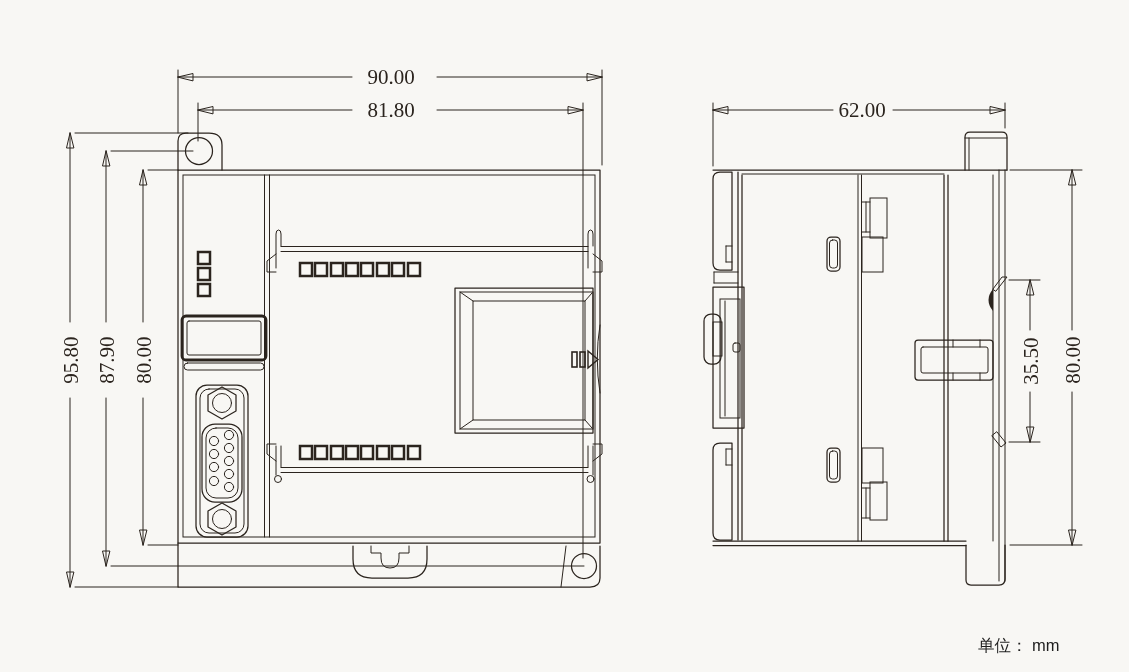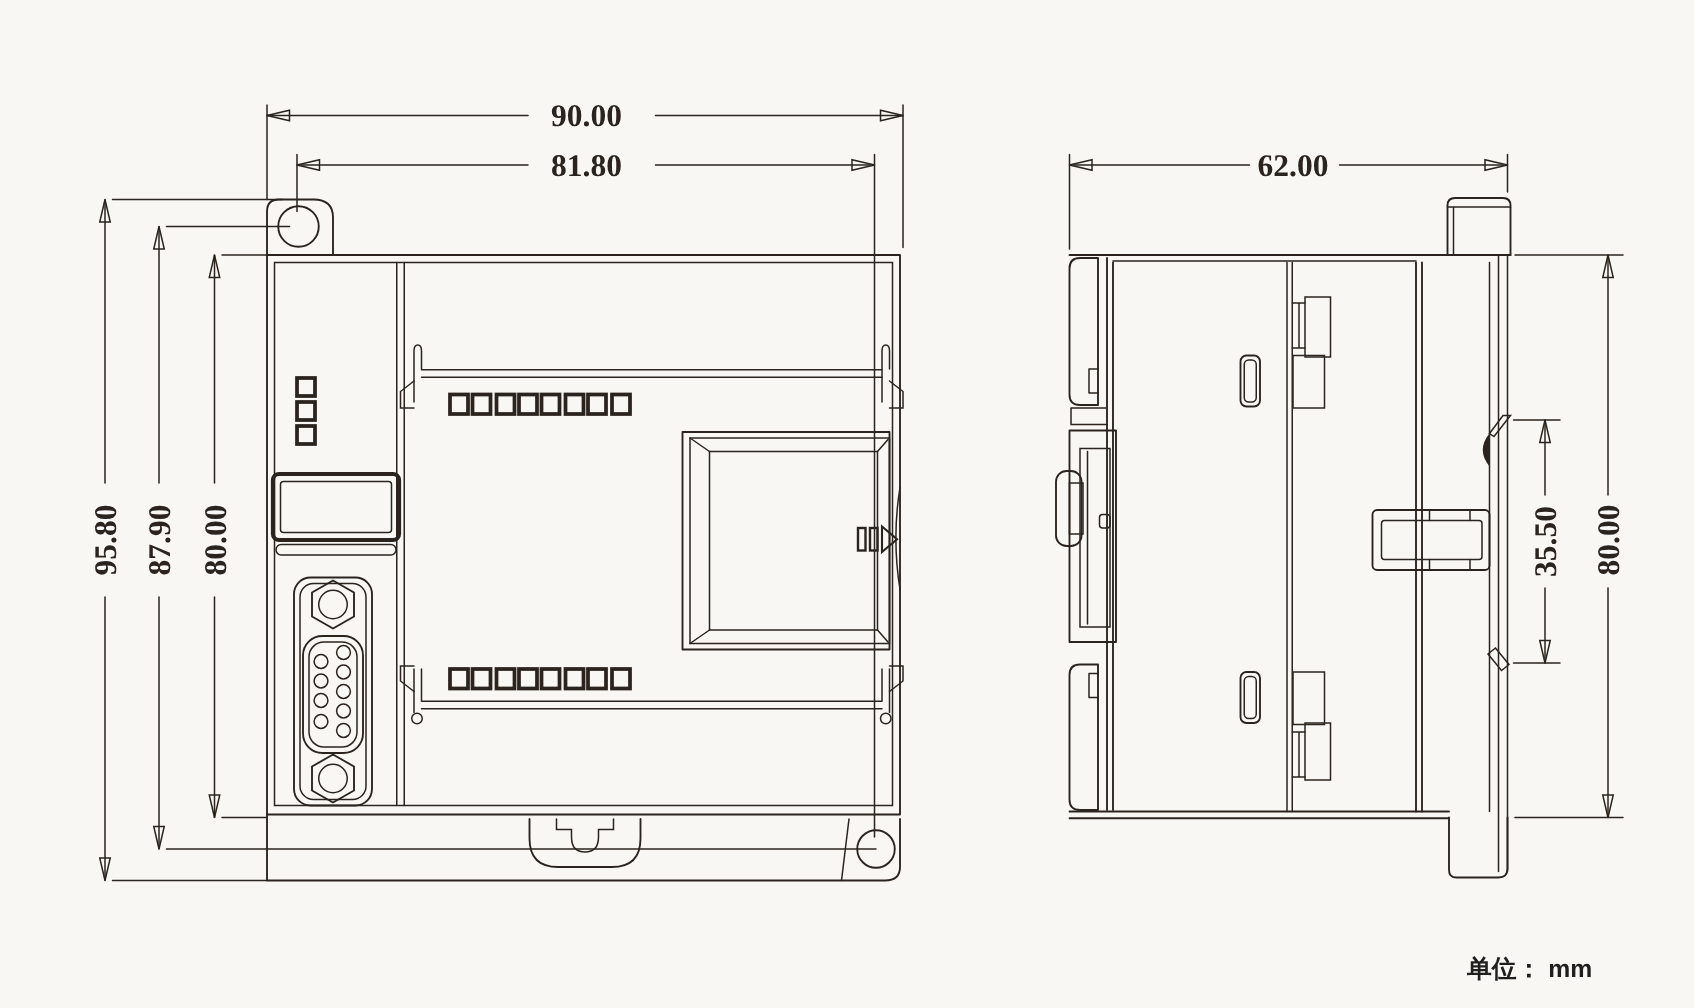--- a/index.html
+++ b/index.html
@@ -1,21 +1,21 @@
 <!DOCTYPE html>
 <html><head>
 <meta charset="utf-8">
 <style>
   html,body{margin:0;padding:0;}
   body{
     width:1129px;height:672px;overflow:hidden;
     background:#f8f7f4;
     font-family:"Liberation Sans","DejaVu Sans",sans-serif;
   }
-  .stage{position:relative;width:1129px;height:591px;font-weight:bold;}
+  .stage{position:relative;width:1129px;height:591px;}
   svg{position:absolute;left:0;top:0;}
   .ink{stroke:#2b241e;fill:none;stroke-width:1.25;stroke-linecap:round;stroke-linejoin:round;}
   .thin{stroke:#2b241e;fill:none;stroke-width:1;stroke-linecap:round;}
   .thick{stroke:#2b241e;fill:none;stroke-width:2.5;}
   .solid{fill:#2b241e;stroke:none;}
   .dim{stroke:#2b241e;fill:none;stroke-width:1;stroke-linecap:round;}
   .dim-label{
     fill:#2b241e;
     font-family:"Liberation Serif","DejaVu Serif",serif;
     font-size:21px;

